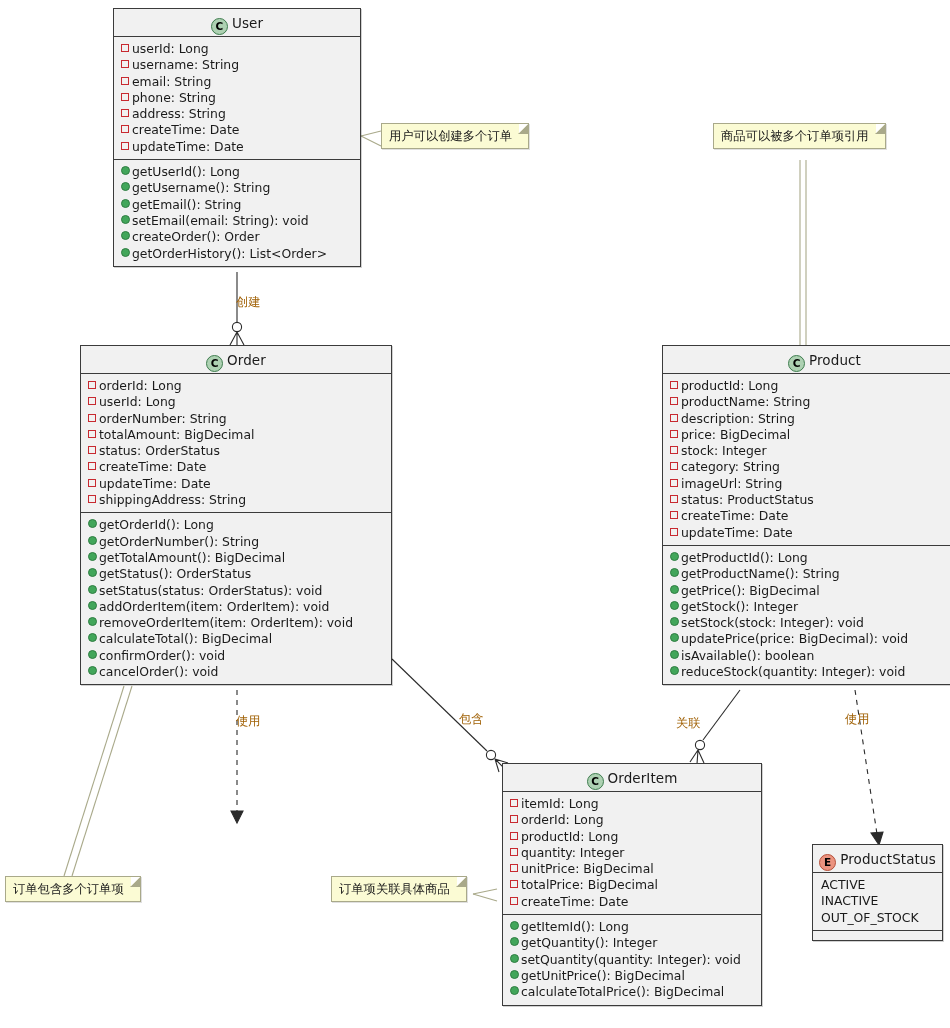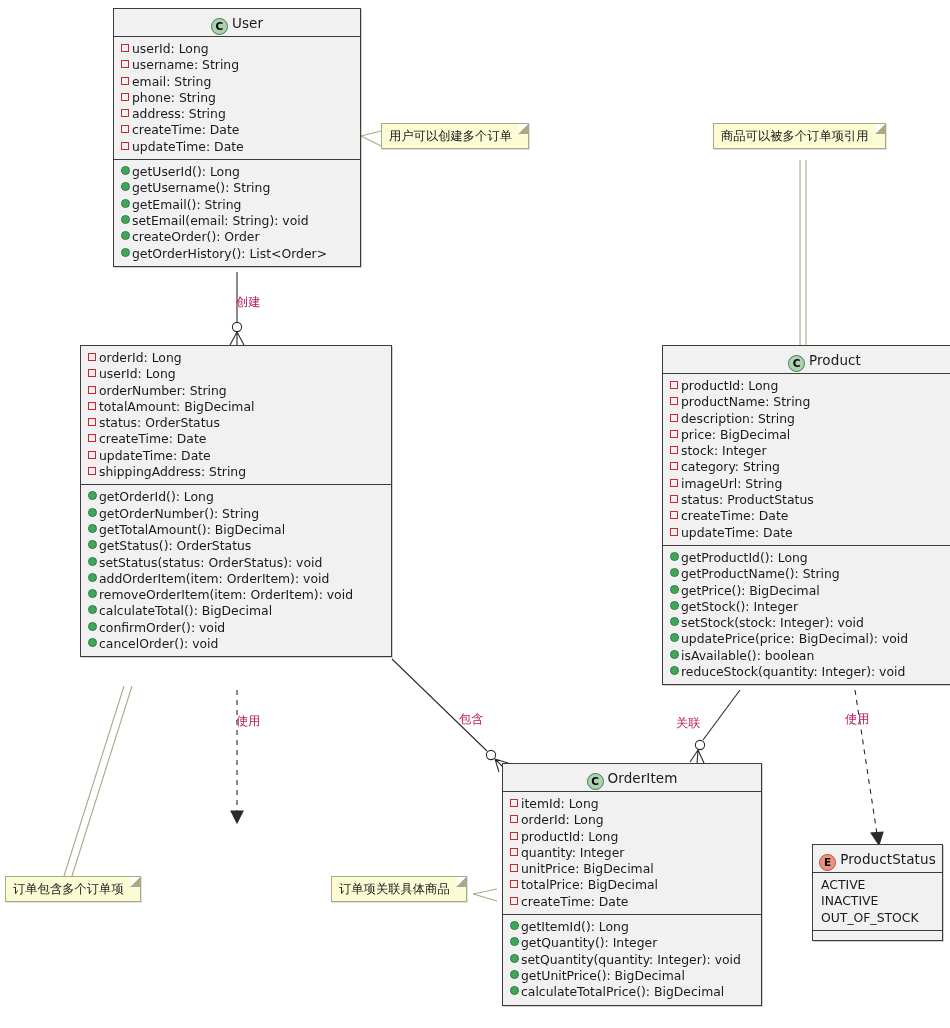--- a/index.html
+++ b/index.html
@@ -145,21 +145,21 @@
     border-bottom: 9px solid transparent;
     z-index: 1;
   }
   .note-inner { position: relative; z-index: 2; }
 
   
   .edge-label {
     position: absolute;
     font-size: 12.2px;
     line-height: 14px;
-    color: #be185d;
+    color: #a16207;
     background: transparent;
     white-space: nowrap;
   }
 </style>
 </head>
 <body>
 
 <div id="canvas">
 
   <svg id="edges" viewBox="0 0 950 1028" xmlns="http://www.w3.org/2000/svg">
@@ -213,20 +213,23 @@
       <div class="uml-row"><span class="mark mark-method"></span><span>getUserId(): Long</span></div>
       <div class="uml-row"><span class="mark mark-method"></span><span>getUsername(): String</span></div>
       <div class="uml-row"><span class="mark mark-method"></span><span>getEmail(): String</span></div>
       <div class="uml-row"><span class="mark mark-method"></span><span>setEmail(email: String): void</span></div>
       <div class="uml-row"><span class="mark mark-method"></span><span>createOrder(): Order</span></div>
       <div class="uml-row"><span class="mark mark-method"></span><span>getOrderHistory(): List&lt;Order&gt;</span></div>
     </div>
   </div>
 
   <div class="uml-box" style="left:80px; top:345px; width:312px;">
+    <div class="uml-head">
+      <span class="stereo-icon icon-class">C</span><span class="title-text">Order</span>
+    </div>
     <div class="uml-section">
       <div class="uml-row"><span class="mark mark-field"></span><span>orderId: Long</span></div>
       <div class="uml-row"><span class="mark mark-field"></span><span>userId: Long</span></div>
       <div class="uml-row"><span class="mark mark-field"></span><span>orderNumber: String</span></div>
       <div class="uml-row"><span class="mark mark-field"></span><span>totalAmount: BigDecimal</span></div>
       <div class="uml-row"><span class="mark mark-field"></span><span>status: OrderStatus</span></div>
       <div class="uml-row"><span class="mark mark-field"></span><span>createTime: Date</span></div>
       <div class="uml-row"><span class="mark mark-field"></span><span>updateTime: Date</span></div>
       <div class="uml-row"><span class="mark mark-field"></span><span>shippingAddress: String</span></div>
     </div>

